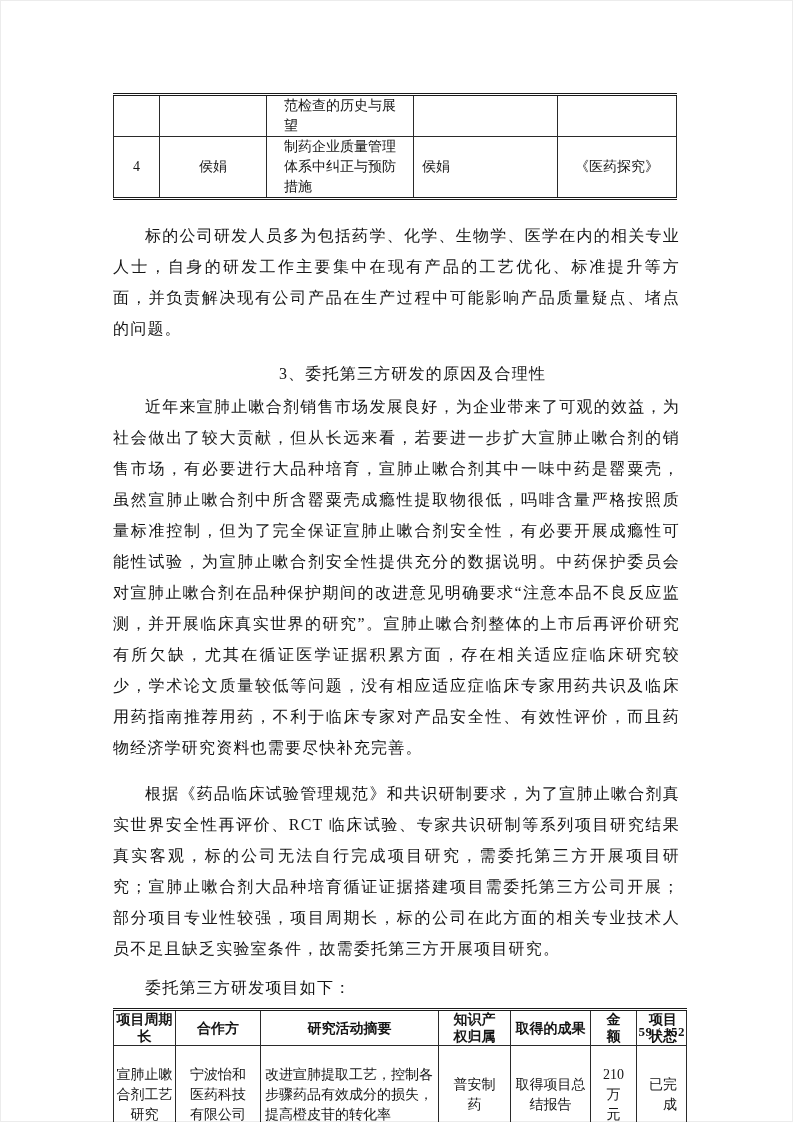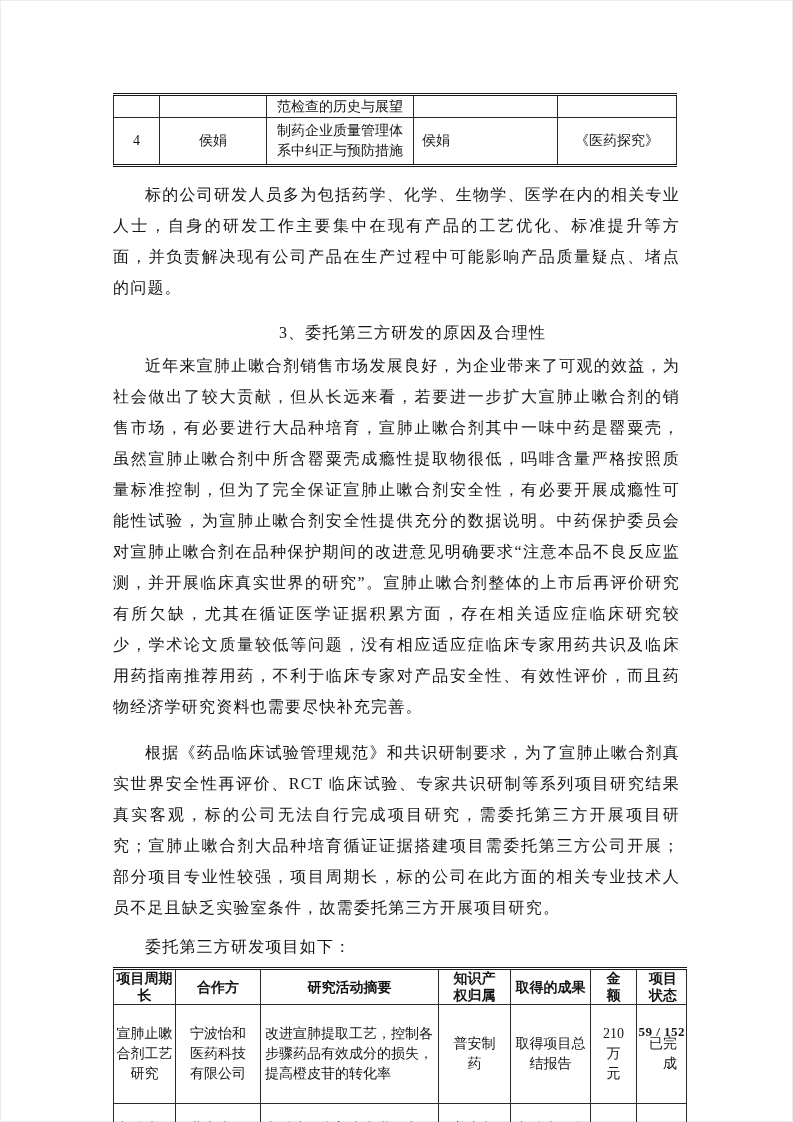--- a/index.html
+++ b/index.html
@@ -27,38 +27,38 @@
     font-weight:normal;
   }
   table.tbl{border-top:3px double #1a1a1a;border-bottom:3px double #1a1a1a;}
   table.tbl tr:first-child td, table.tbl tr:first-child th{border-top:none;}
   table.tbl tr:last-child td{border-bottom:none;}
   table.tbl td:first-child, table.tbl th:first-child{border-left:1px solid #2a2a2a;}
   
   .tbl-top{width:563px;line-height:22px;}
   .tbl-top .r-partial td{height:21px;}
   .tbl-top .r-main td{height:46px;}
-  .tbl-top td.cell-title{ text-align:center;padding:0 6px;}
+  .tbl-top td.cell-title{ text-align:left;padding:0 17px;}
   .tbl-top td.cell-owner{ text-align:left;padding:0 8px;}
   
   .tbl-projects{width:573px;margin-top:5px;}
   .tbl-projects .r-head th{height:34px;font-weight:bold;line-height:17px;}
   .tbl-projects .r-1 td{height:66px;}
   .tbl-projects .r-2 td{height:18px;line-height:18px;}
   .tbl-projects td.cell-summary{text-align:left;padding:16px 4px;}
   .tbl-projects .col-partner-pad{padding:0 12px;}
   .tbl-projects .col-ipr-pad{padding:0 9px;}
   .tbl-projects .col-amount-pad{padding:0 9px;font-family:Liberation Serif, serif;}
   .tbl-projects .col-status-pad{padding:0 9px;text-align:right;}
   
   p{
     margin:0;font-size:16px;line-height:31px;letter-spacing:1.2px;
     text-align:justify;text-indent:2em;color:#151515;
   }
-  p.p-staff{margin-top:12px;}
+  p.p-staff{margin-top:20px;}
   p.p-heading{margin-top:14px;text-align:center;}
   p.p-market{margin-top:2px;}
   p.p-reason{margin-top:15px;}
   p.p-intro{margin-top:8px;text-align:left;}
   .page-number{
     position:absolute;top:1024px;right:108px;
     font-size:13px;font-weight:bold;letter-spacing:0.5px;color:#151515;
   }
 </style>
 </head>

